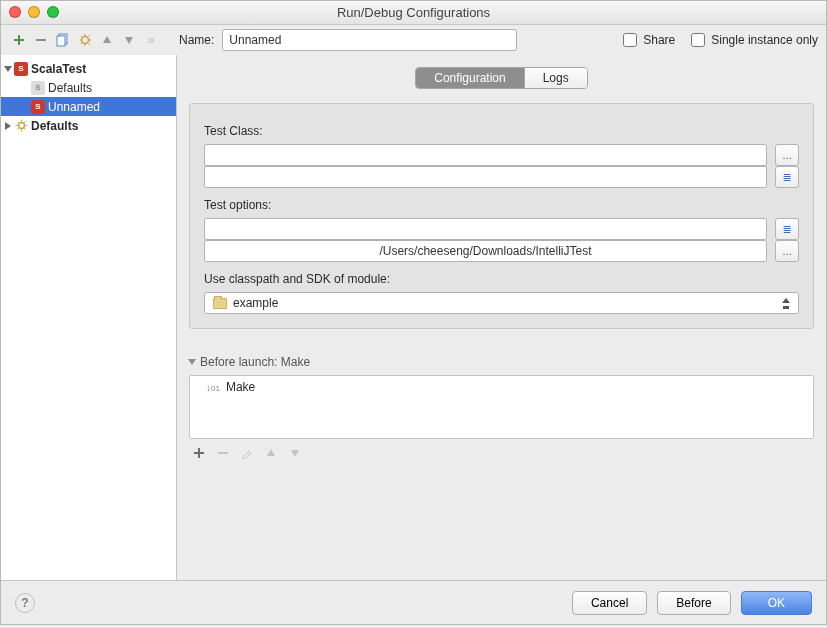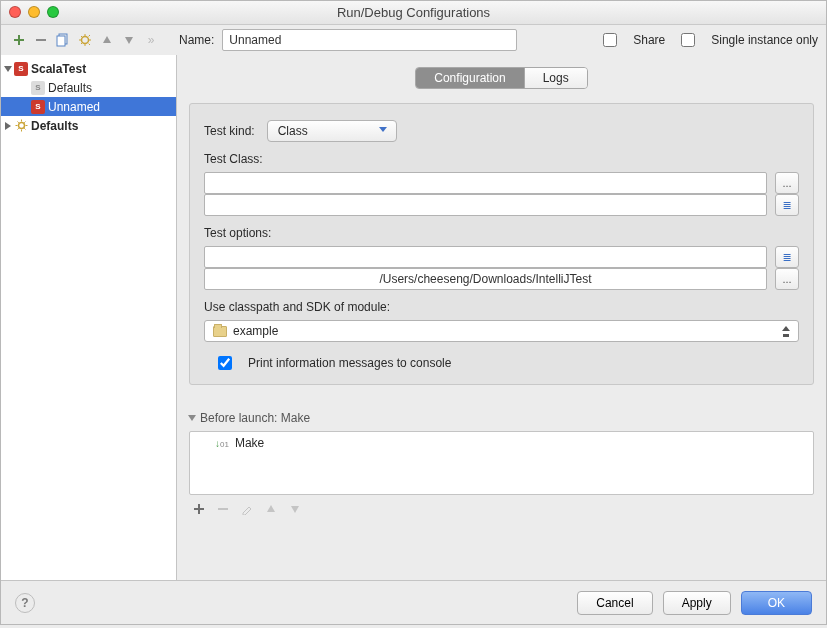--- a/index.html
+++ b/index.html
@@ -15,21 +15,21 @@
   .tl-green { background:#28c840; }
   .title { font-size:13px; color:#444; }
 
   .toolbar-row { height:30px; display:flex; align-items:center; padding:0 8px; gap:2px; }
   .tb-btn { width:20px; height:20px; display:flex; align-items:center; justify-content:center; color:#555; border-radius:3px; }
 
   .name-area { display:flex; align-items:center; gap:8px; margin-left:16px; flex:1; }
   .text-input { height:22px; border:1px solid #b3b3b3; border-radius:2px; background:#fff; padding:0 6px; font:inherit; color:#333; }
   .name-input { width:295px; }
 
-  .check-row { display:flex; align-items:center; gap:16px; margin-left:14px; }
+  .check-row { display:flex; align-items:center; gap:6px; margin-left:14px; }
   input[type="checkbox"] { width:14px; height:14px; margin:0; }
 
   .body { flex:1; display:flex; min-height:0; }
   .sidebar { width:176px; border-right:1px solid #c4c4c4; background:#fff; display:flex; flex-direction:column; }
   .tree { flex:1; padding-top:4px; overflow:auto; font-size:12px;}
   .tree-row { height:19px; display:flex; align-items:center; padding-left:4px; gap:3px; }
   .tree-row.child { padding-left:30px; }
   .tree-row.selected { background:#3f76d8; color:#fff; }
   .triangle { display:inline-block; width:0; height:0; border-top:4px solid transparent; border-bottom:4px solid transparent; border-left:6px solid #6a6a6a; }
   .triangle.down { transform:rotate(90deg); }
@@ -54,21 +54,21 @@
   .select { height:22px; border:1px solid #b3b3b3; border-radius:4px; background:linear-gradient(#fefefe,#ececec); padding:0 24px 0 10px; font:inherit; position:relative; display:inline-flex; align-items:center; }
   .select::after { content:""; position:absolute; right:9px; top:50%; margin-top:-4px; width:0; height:0; border-left:4px solid transparent; border-right:4px solid transparent; border-top:5px solid #4071c7; }
   .module-select { display:flex; align-items:center; height:22px; border:1px solid #b3b3b3; border-radius:3px; background:#fff; padding:0 4px 0 8px; position:relative;}
   .module-select::after { content:""; position:absolute; right:8px; top:50%; margin-top:-5px; width:0;height:0;border-left:4px solid transparent;border-right:4px solid transparent;border-bottom:5px solid #555; box-shadow:0 7px 0 -1px #555;}
   .folder-icon { width:14px; height:11px; background:#e8d18b; border:1px solid #c9b068; border-radius:1px; margin-right:6px; position:relative;}
   .folder-icon::before { content:""; position:absolute; top:-3px; left:0; width:6px; height:3px; background:#e8d18b; border:1px solid #c9b068; border-bottom:none; border-radius:1px 1px 0 0;}
 
   .before-launch { margin-top:26px; }
   .bl-head { display:flex; align-items:center; gap:5px; color:#555; }
   .bl-list { margin-top:6px; height:64px; border:1px solid #c4c4c4; background:#fff; border-radius:2px; overflow:auto; }
-  .bl-item { padding:4px 25px; display:flex; align-items:center; gap:6px; }
+  .bl-item { padding:4px 16px; display:flex; align-items:center; gap:6px; }
   .bl-tools { display:flex; gap:4px; padding:4px 0 0 0; }
   .bl-tools .tb-btn.disabled { color:#bdbdbd; }
 
   .footer { height:44px; border-top:1px solid #c4c4c4; display:flex; align-items:center; padding:0 14px; gap:10px; }
   .footer .spacer { flex:1; }
   .help { width:20px; height:20px; border:1px solid #bdbdbd; border-radius:50%; display:flex; align-items:center; justify-content:center; color:#7a7a7a; font-weight:bold; }
   .btn { height:24px; padding:0 18px; border:1px solid #adadad; border-radius:4px; background:linear-gradient(#fefefe,#ececec); font:inherit; }
   .btn.primary { border-color:#4b7bd7; background:linear-gradient(#8fb8f5,#4a82e6); color:#fff; padding:0 26px;}
 </style>
 </head>
@@ -167,26 +167,20 @@
 
     <div class="main">
       <div class="tabs">
         <div class="tabstrip">
           <div class="tab active">Configuration</div>
           <div class="tab">Logs</div>
         </div>
       </div>
 
       <div class="form-panel">
-        <div class="row" style="display:flex;align-items:center;gap:12px;">
-          <span>Test kind:</span>
-          <div class="select" style="width:130px;">
-            <span>Class</span>
-          </div>
-        </div>
 
         <span class="row-label">Test Class:</span>
         <div class="field-line">
           <input class="text-input" value="" style="">
           <div class="aux-btn">
               <span>...</span>
             </div>
         </div>
 
         <div class="field-line">
@@ -210,24 +204,20 @@
               <span>...</span>
             </div>
         </div>
 
         <span class="row-label">Use classpath and SDK of module:</span>
         <div class="module-select">
           <span class="folder-icon"></span>
           <span>example</span>
         </div>
 
-        <label class="check-row" style="margin-top:14px;">
-          <input type="checkbox" checked="" style="">
-          <span>Print information messages to console</span>
-        </label>
       </div>
 
       <div class="before-launch">
         <div class="bl-head">
           <span class="triangle down" style="border-left-color:#8a8a8a;"></span>
           <span>Before launch: Make</span>
         </div>
         <div class="bl-list">
           <div class="bl-item">
             <span style="color:#4a9a4a;font-size:10px;">↓<span style="font-size:8px;color:#888;">01</span></span>
@@ -262,16 +252,16 @@
             </div>
         </div>
       </div>
     </div>
   </div>
 
   <div class="footer">
     <div class="help">?</div>
     <div class="spacer"></div>
     <button class="btn">Cancel</button>
-    <button class="btn">Apply</button>
+    <button class="btn">Before</button>
     <button class="btn primary">OK</button>
   </div>
 </div>
 
 </body></html>

